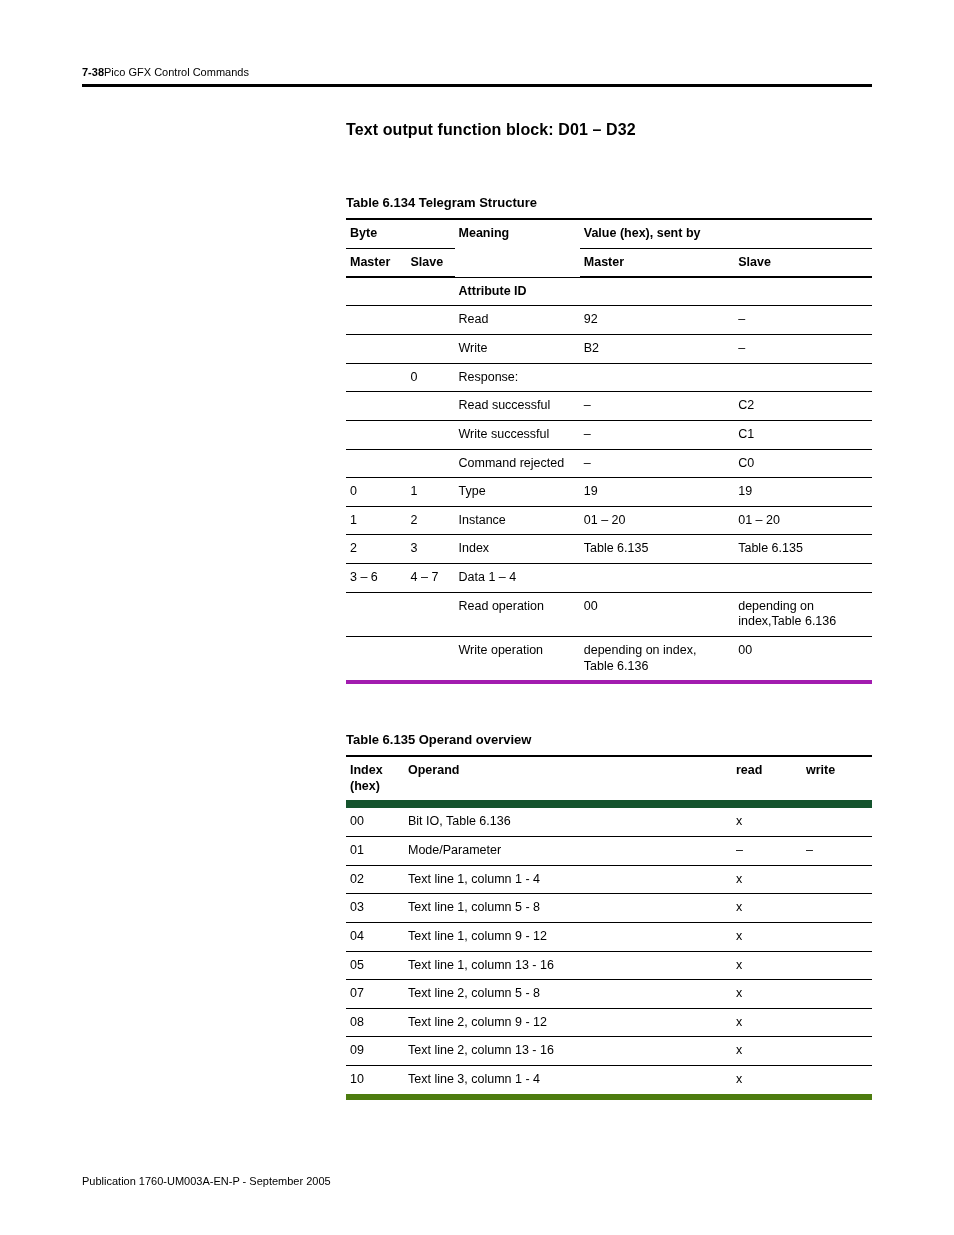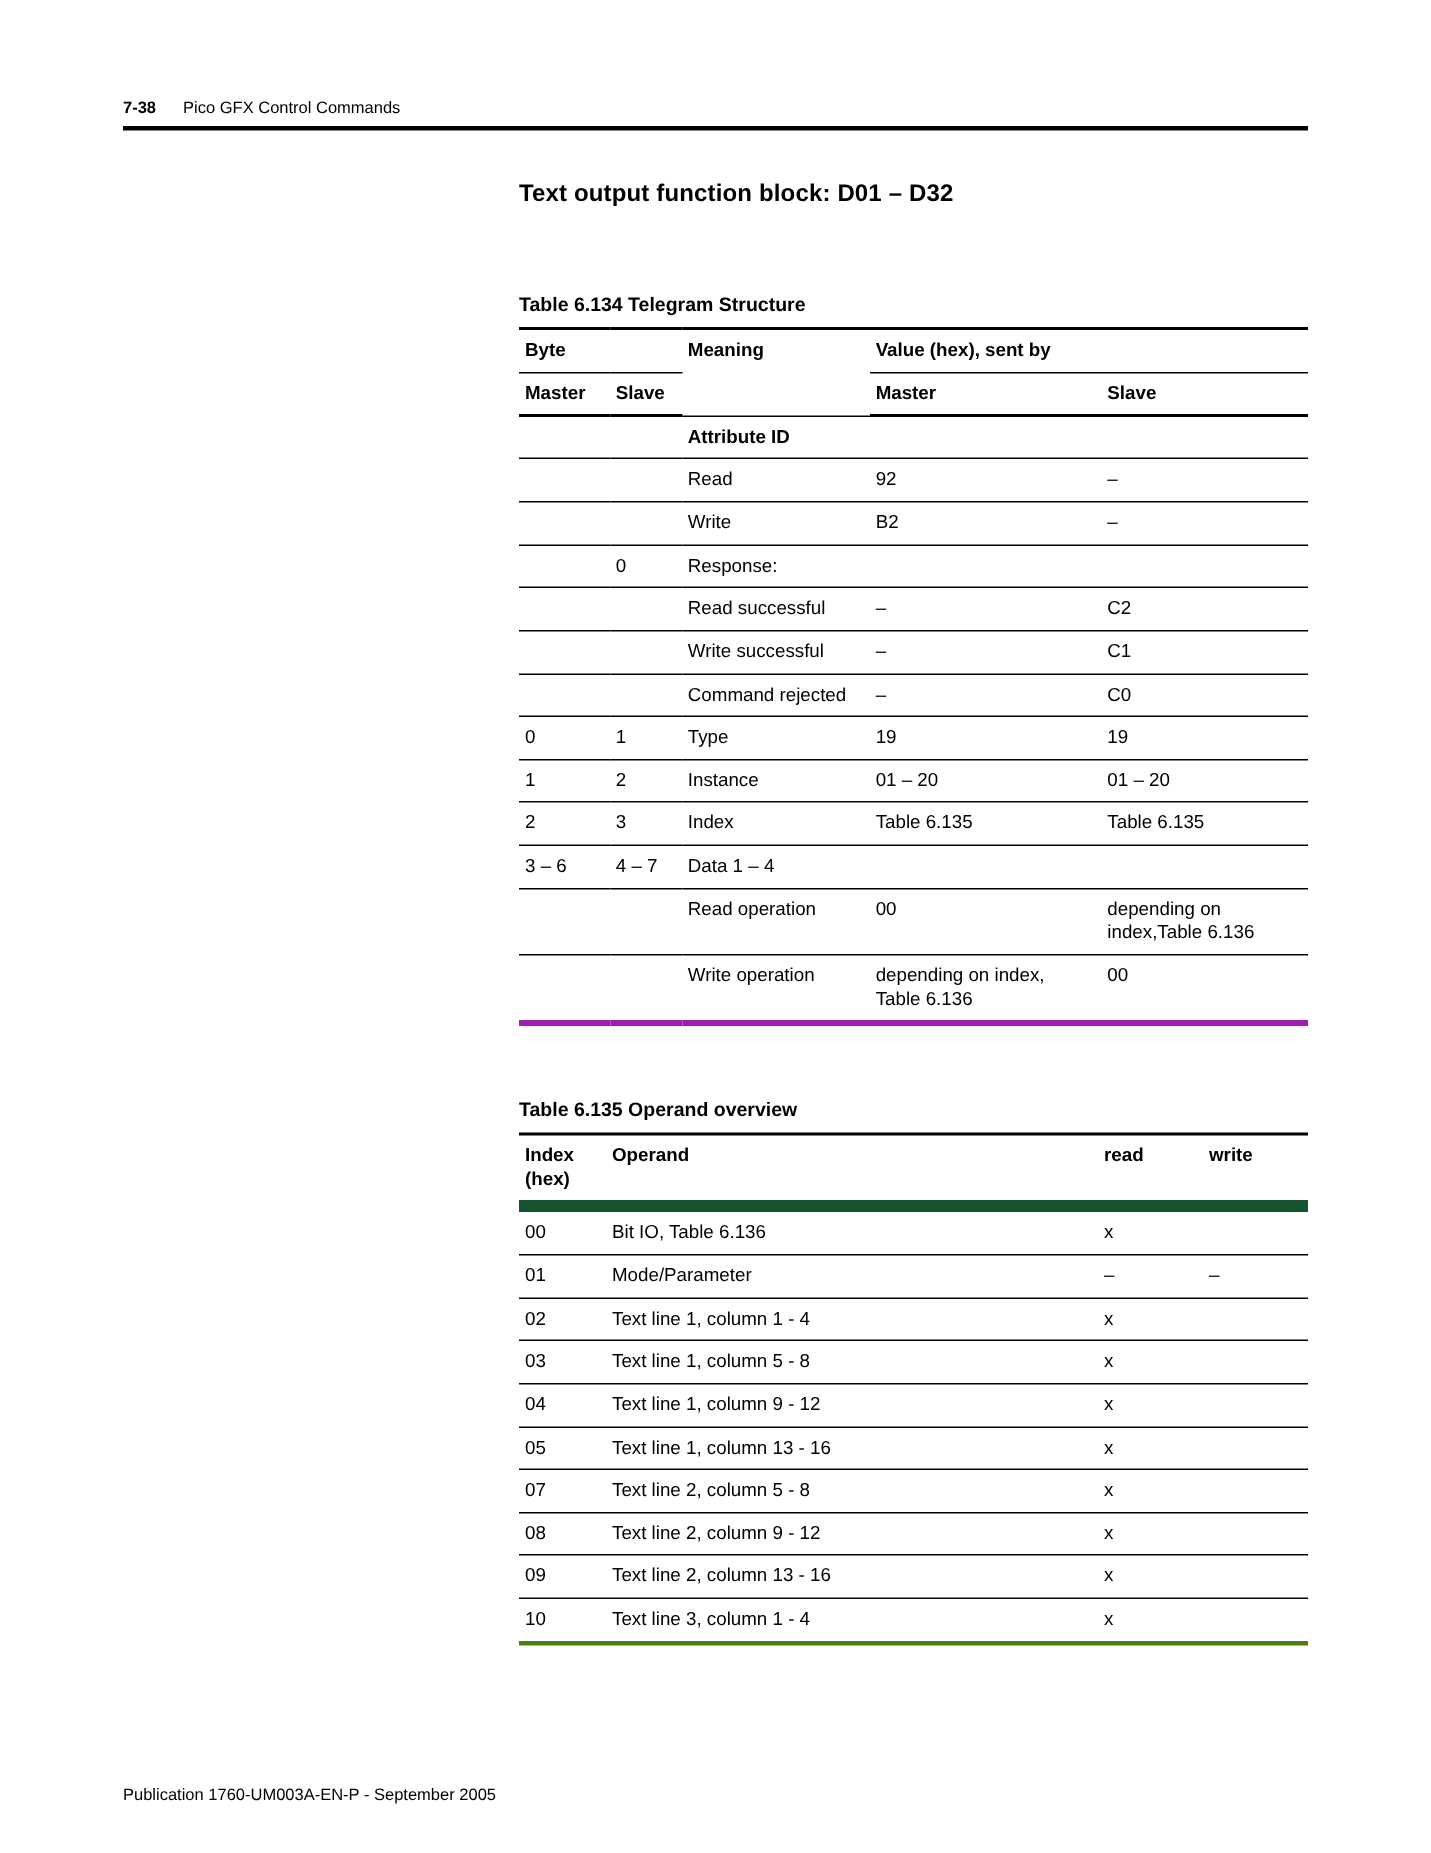--- a/index.html
+++ b/index.html
@@ -13,21 +13,20 @@
   .page {
     width: 954px;
     height: 1235px;
     box-sizing: border-box;
     padding: 66px 82px 30px 82px;
     position: relative;
   }
   .running-head {
     display: flex;
     align-items: baseline;
-    gap: 18px;
     font-size: 11px;
     margin-bottom: 6px;
   }
   .running-head .pg {
     font-weight: bold;
   }
   .head-rule {
     border-top: 3px solid #000;
     margin-bottom: 34px;
   }
@@ -87,37 +86,37 @@
   }
   table.t135 thead th {
     border-top: 2px solid #000;
     border-bottom: 8px solid #14532d;
     font-weight: bold;
   }
   table.t135 tbody td {
     border-bottom: 1px solid #000;
   }
   table.t135 tbody tr:last-child td {
-    border-bottom: 3px solid #4d7c0f;
+    border-bottom: 6px solid #4d7c0f;
   }
 
   .c-master { width: 58px; }
   .c-slave { width: 46px; }
   .c-meaning { width: 120px; }
   .c-vmaster { width: 148px; }
   .c-vslave { width: 132px; }
 
   .c-index { width: 58px; }
   .c-operand { width: auto; }
   .c-read { width: 70px; }
   .c-write { width: 70px; }
 
   .footer {
     position: absolute;
-    bottom: 32px;
+    bottom: 48px;
     left: 82px;
     font-size: 11px;
   }
 </style>
 </head>
 <body>
 
 <div class="page">
 
   <div class="running-head">

